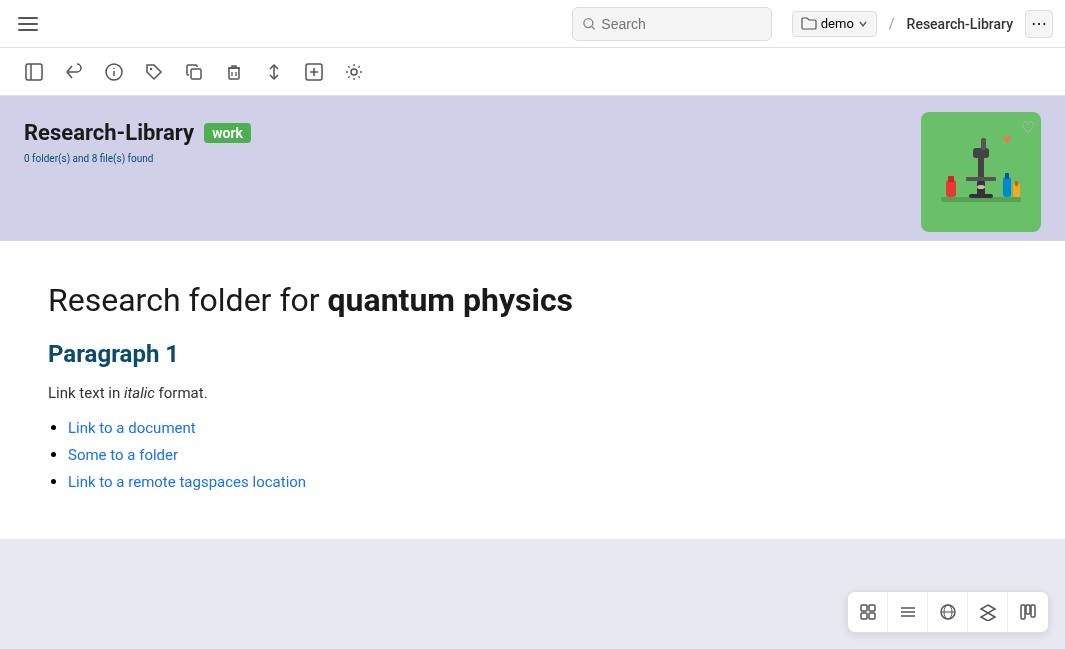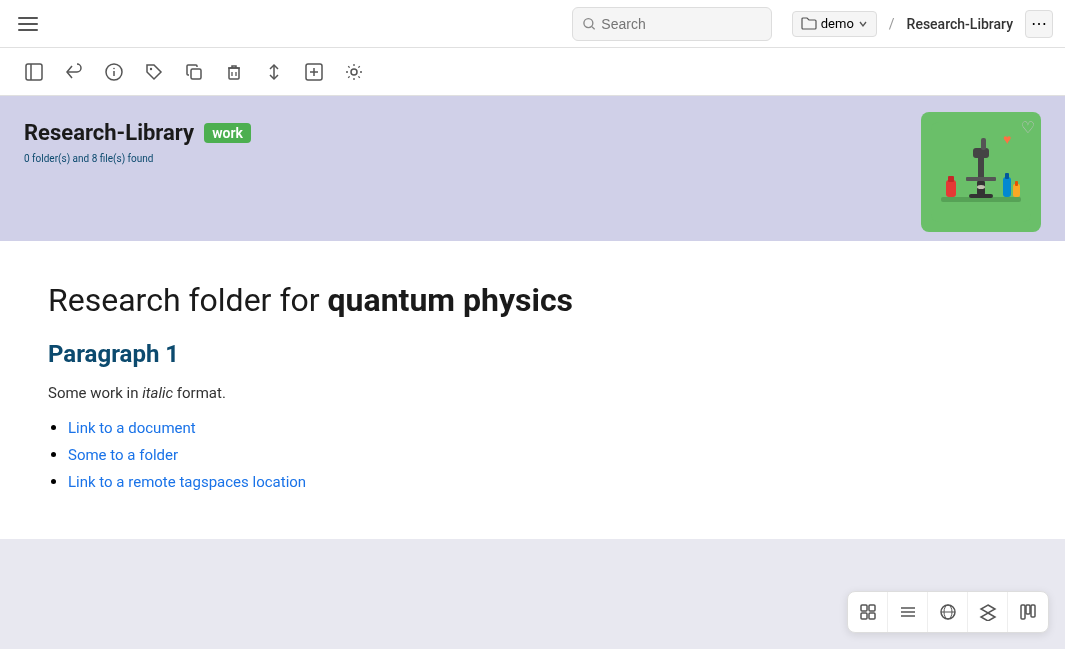--- a/index.html
+++ b/index.html
@@ -364,21 +364,21 @@
     </svg>
   </div>
 </div>
 
 <div class="main-content">
   <h1 class="content-title">
     <span>Research folder for </span><strong>quantum physics</strong>
   </h1>
   <h2 class="content-h2">Paragraph 1</h2>
   <p class="content-text">
-    <span>Some work in </span> <em>italic</em> <span> format.</span>
+    <span>Link text in </span> <em>italic</em> <span> format.</span>
   </p>
   <ul class="content-links">
     <li>
       <a href="#">Link to a document</a>
     </li>
     <li>
       <a href="#">Some to a folder</a>
     </li>
     <li>
       <a href="#">Link to a remote tagspaces location</a>

